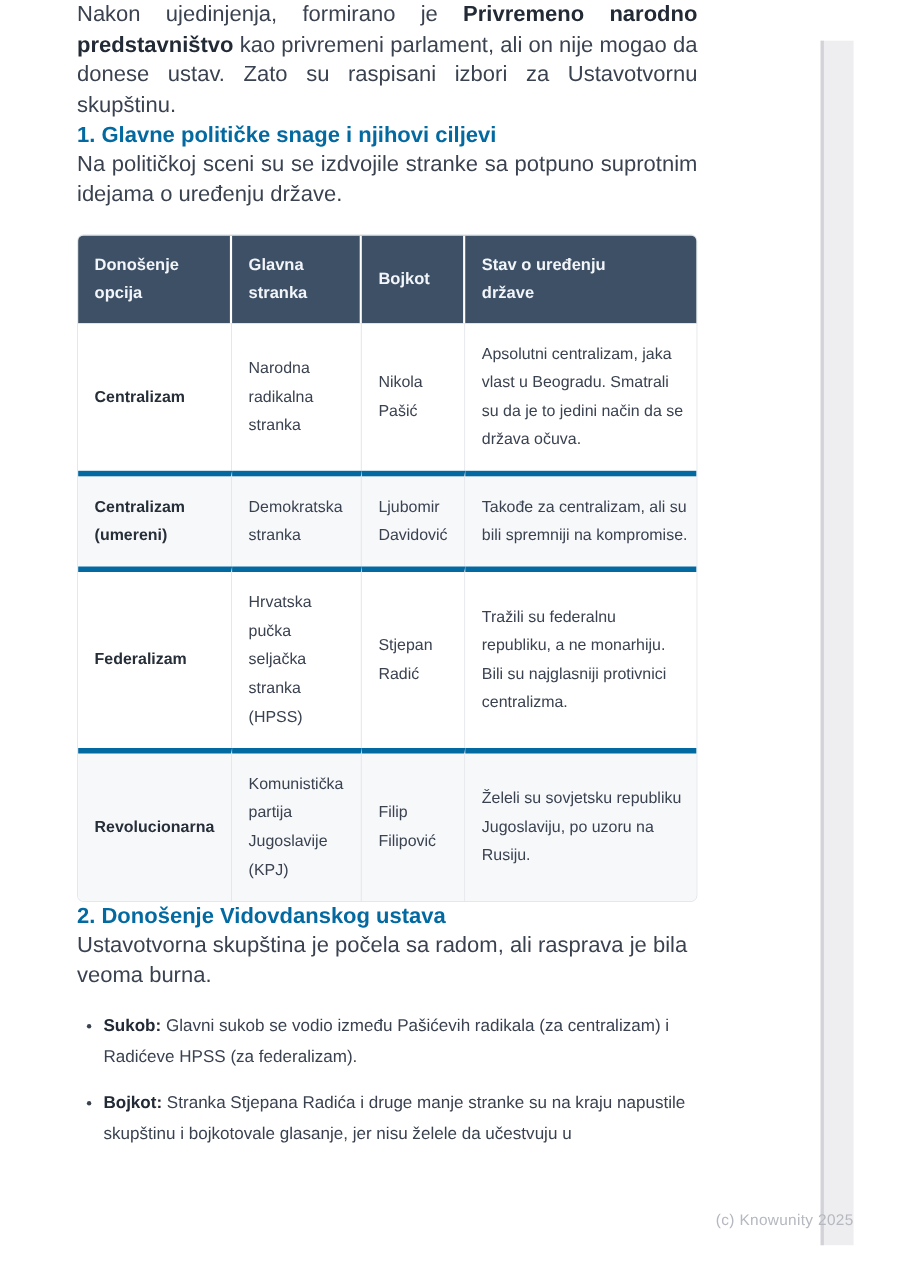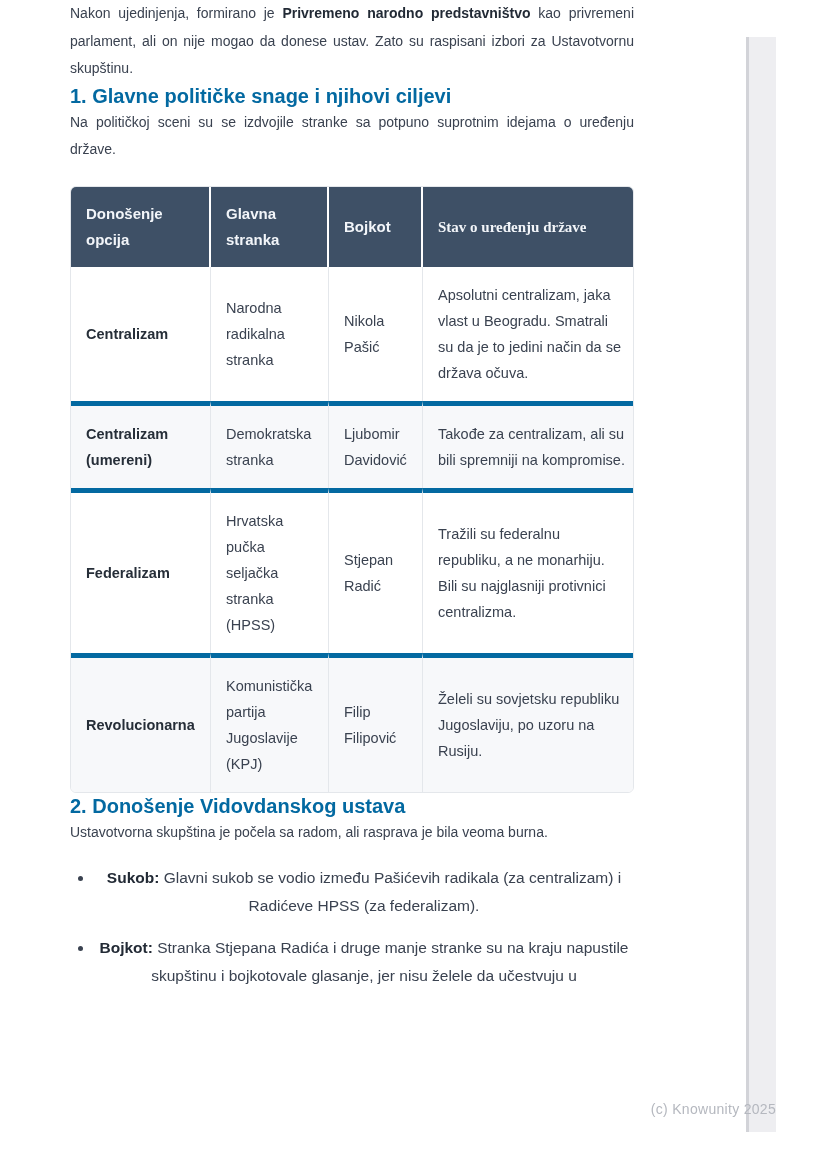--- a/index.html
+++ b/index.html
@@ -18,21 +18,21 @@
     background: #ffffff;
   }
   .content {
     position: absolute;
     left: 70px;
     top: 0;
     width: 564px;
   }
   p.body-text {
     margin: 0;
-    font-size: 14px;
+    font-size: 20px;
     line-height: 27.5px;
     color: #3a playing4250;
   }
   p.body-text, li.bullet-item {
     color: #3a4250;
   }
   .para-intro { margin-top: 37px; text-align: justify; }
   .para-intro .bold-inline { font-weight: bold; color: #222a35; }
   h2.section-heading {
     margin: 0;
@@ -63,42 +63,41 @@
     background: #3e5066;
     color: #f2f5f9;
     font-size: 15px;
     font-weight: 600;
     line-height: 26px;
     text-align: left;
     vertical-align: middle;
     padding: 14px 10px 14px 15px;
     border-right: 2px solid #ffffff;
   }
-  table.pol-table th:last-child { border-right: none; font-family: Liberation Serif, serif; }
+  table.pol-table th:last-child { border-right: none; }
   table.pol-table th .th-wrap { display: block; max-width: 150px; }
   table.pol-table td {
     font-size: 14.5px;
     line-height: 26px;
     color: #3a4250;
     vertical-align: middle;
     padding: 15px 10px 15px 15px;
     border-right: 1px solid #e4e7eb;
     border-top: 5px solid #0369a1;
     background: #ffffff;
   }
   table.pol-table td:last-child { border-right: none; }
   table.pol-table tr:first-child td { border-top: none; }
   table.pol-table tr.striped td { background: #f7f8fa; }
   table.pol-table td.option-cell { font-weight: bold; color: #262e38; }
   .h-sec2 { margin-top: 28px; }
   .para-sec2 { margin-top: 17px; }
   ul.bullet-list {
     margin: 18px 0 0;
     padding-left: 24px;
-    text-align: center;
   }
   li.bullet-item {
     font-size: 15.5px;
     line-height: 27.5px;
     margin-bottom: 15px;
   }
   li.bullet-item .bullet-bold { font-weight: bold; color: #222a35; }
   .scrollbar-thumb {
     position: absolute;
     left: 746px;

